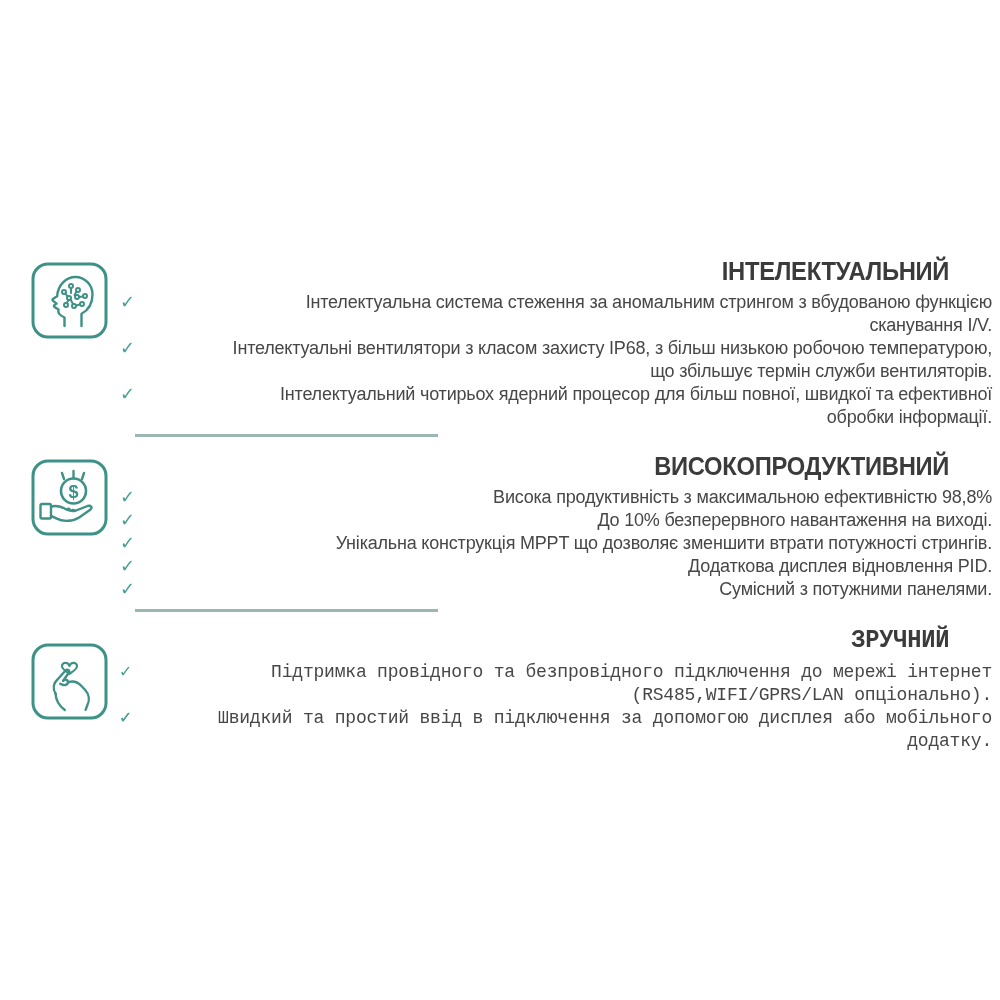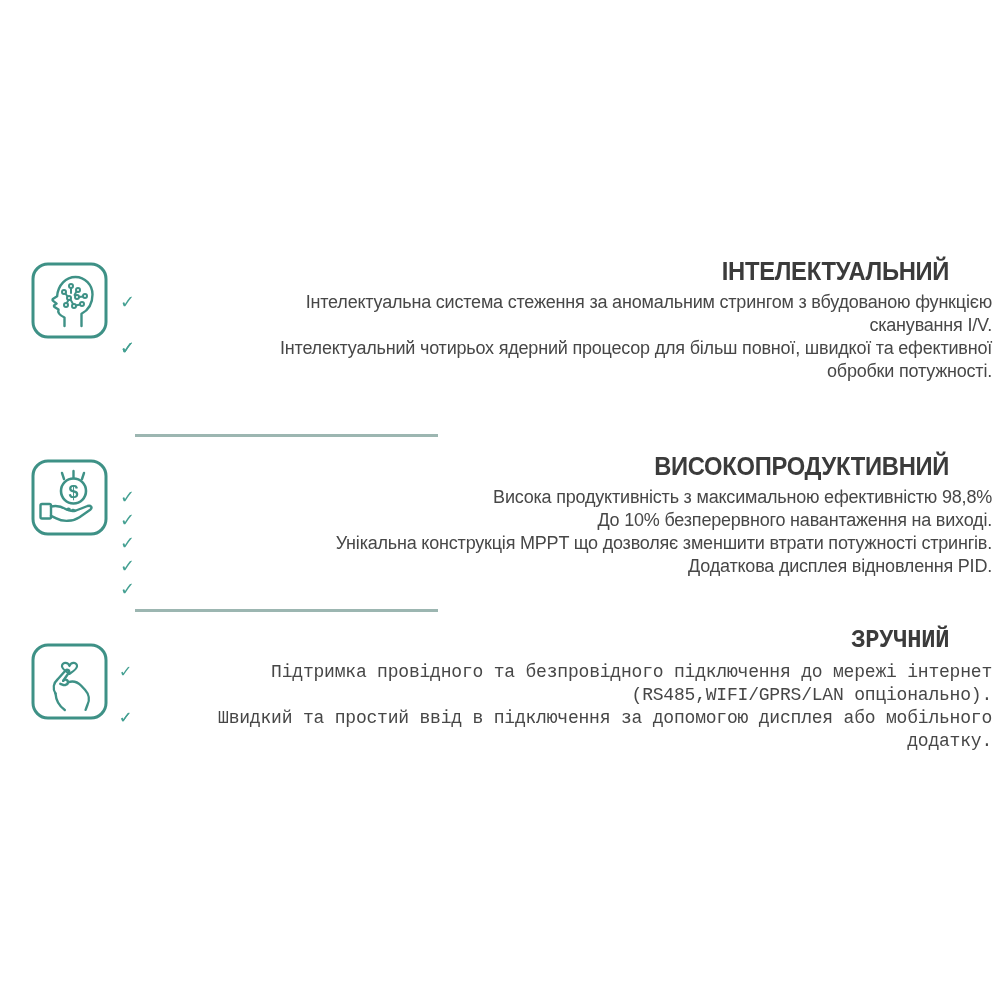--- a/index.html
+++ b/index.html
@@ -93,25 +93,27 @@
   <section class="feature" id="feature-1">
     <h2>ІНТЕЛЕКТУАЛЬНИЙ</h2>
     <ul>
       <li>
         <span class="check">✓</span>
         <span class="li-text">Інтелектуальна система стеження за аномальним стрингом з вбудованою функцією
 сканування I/V.</span>
       </li>
       <li>
         <span class="check">✓</span>
+        <span class="li-text">Інтелектуальні вентилятори з класом захисту IP68, з більш низькою робочою температурою,
+що збільшує термін служби вентиляторів.</span>
       </li>
       <li>
         <span class="check">✓</span>
         <span class="li-text">Інтелектуальний чотирьох ядерний процесор для більш повної, швидкої та ефективної
-обробки потужності.</span>
+обробки інформації.</span>
       </li>
     </ul>
   </section>
 
   <div class="divider" id="divider-1"></div>
 
   <div class="icon-box" id="icon-2">
     <svg viewBox="0 0 77 77" fill="none" stroke="#3e9186" stroke-linecap="round" stroke-linejoin="round">
       <rect x="2" y="2" width="73" height="73" rx="15" stroke-width="3"></rect>
       <g stroke-width="2.4">
@@ -144,20 +146,21 @@
       <li>
         <span class="check">✓</span>
         <span class="li-text">Унікальна конструкція MPPT що дозволяє зменшити втрати потужності стрингів.</span>
       </li>
       <li>
         <span class="check">✓</span>
         <span class="li-text">Додаткова дисплея відновлення PID.</span>
       </li>
       <li>
         <span class="check">✓</span>
+        <span class="li-text">Сумісний з потужними панелями.</span>
       </li>
     </ul>
   </section>
 
   <div class="divider" id="divider-2"></div>
 
   <div class="icon-box" id="icon-3">
     <svg viewBox="0 0 77 77" fill="none" stroke="#3e9186" stroke-linecap="round" stroke-linejoin="round">
       <rect x="2" y="2" width="73" height="73" rx="15" stroke-width="3"></rect>
       <path stroke-width="2.2" d="M38.5 23 C37 18.5 30.5 19 31 23.5 C31.3 26.2 35 28.4 38.5 30.8 C42 28.4 45.7 26.2 46 23.5 C46.5 19 40 18.5 38.5 23 Z"></path>

